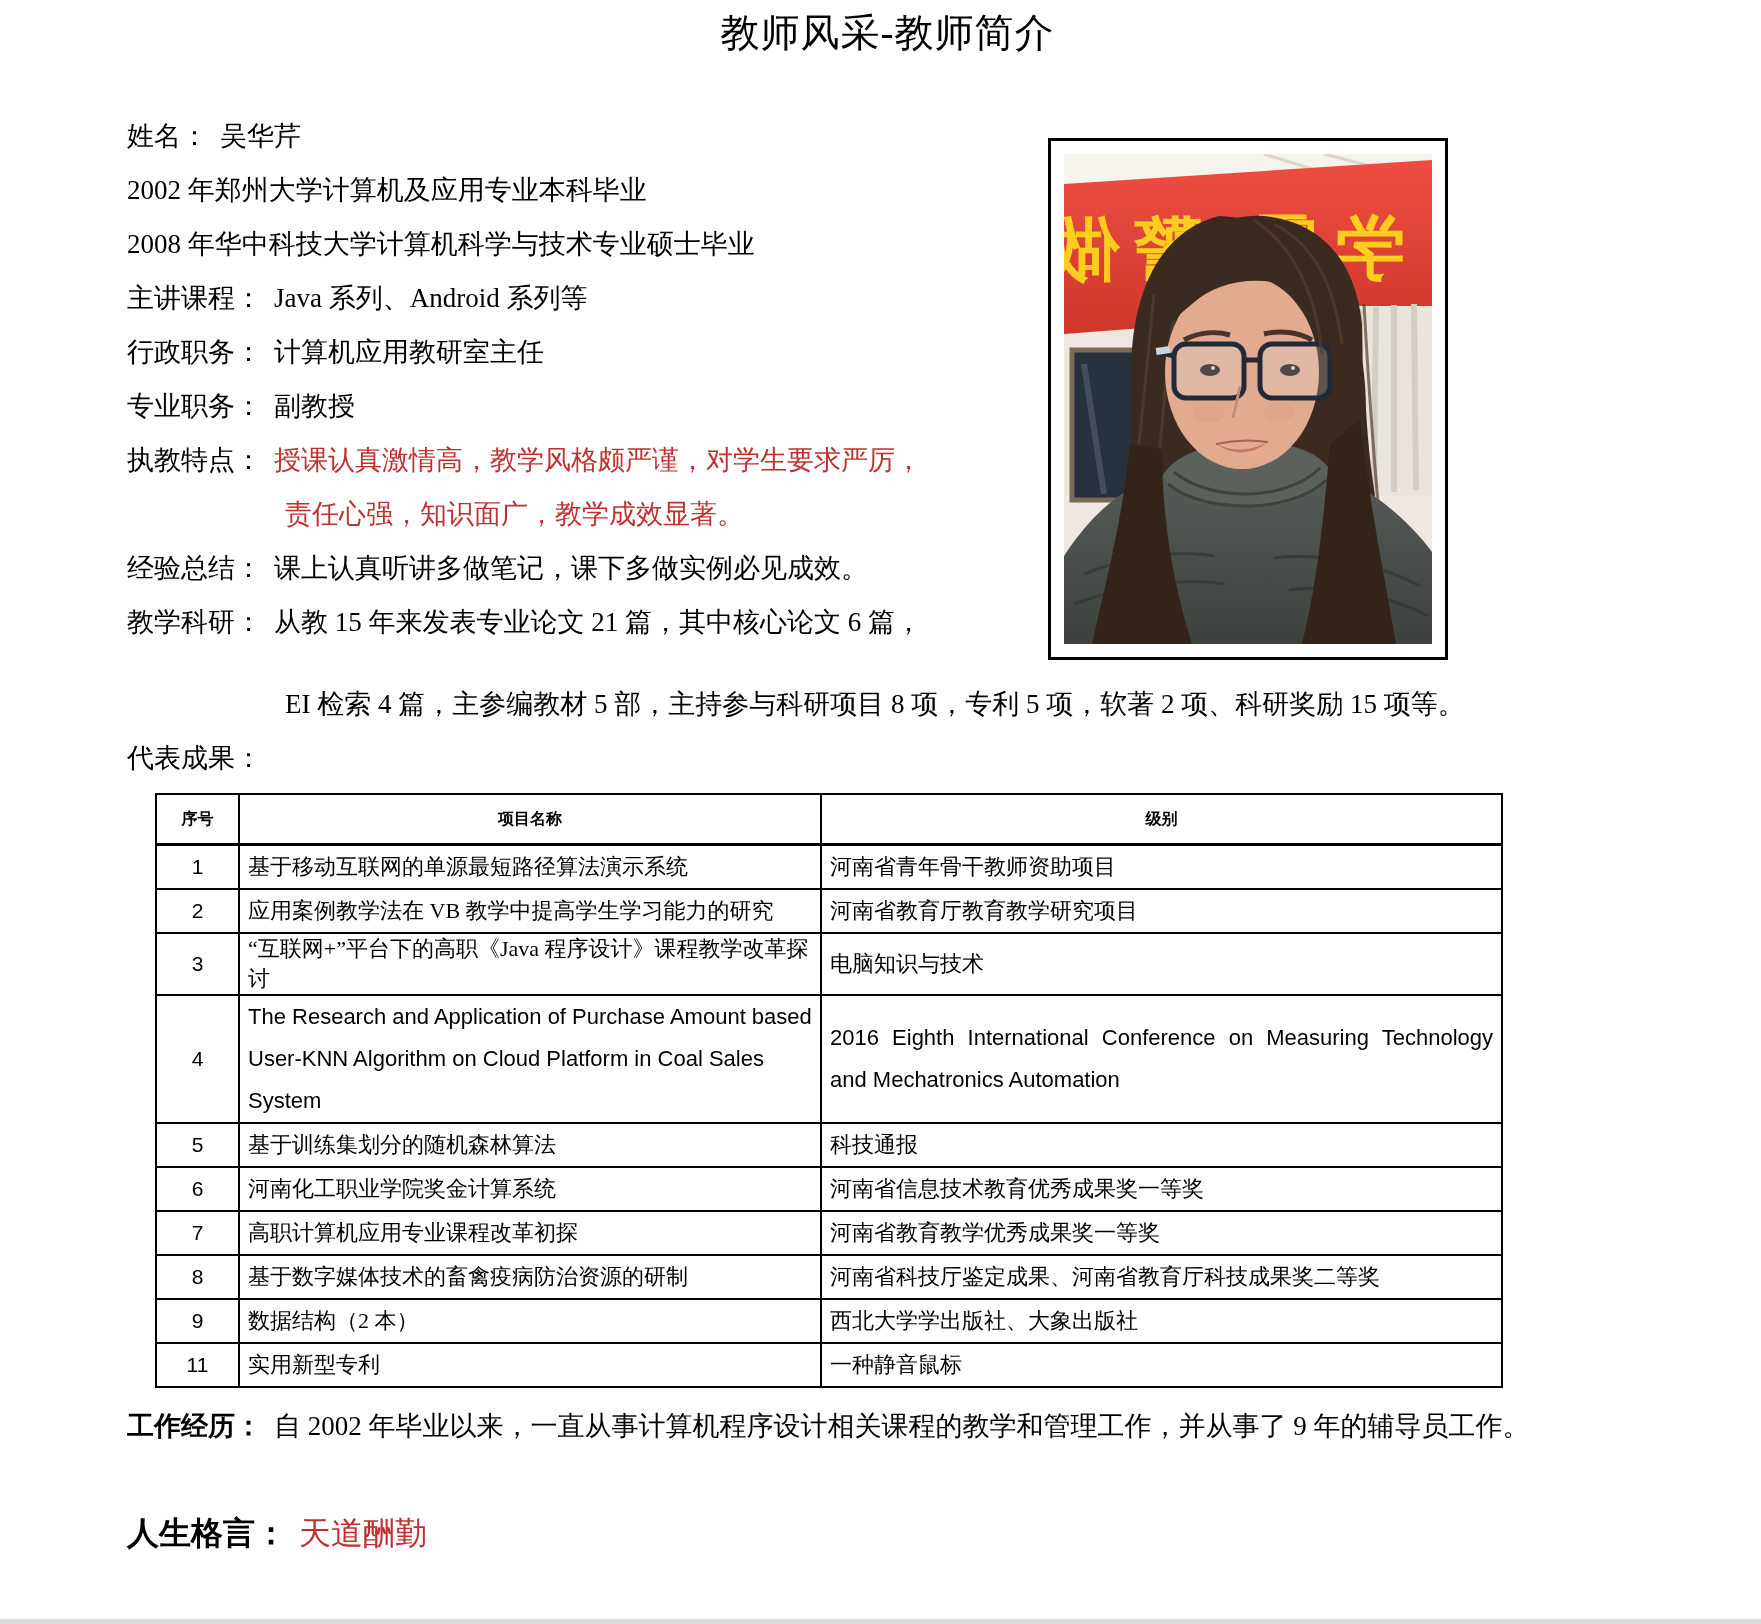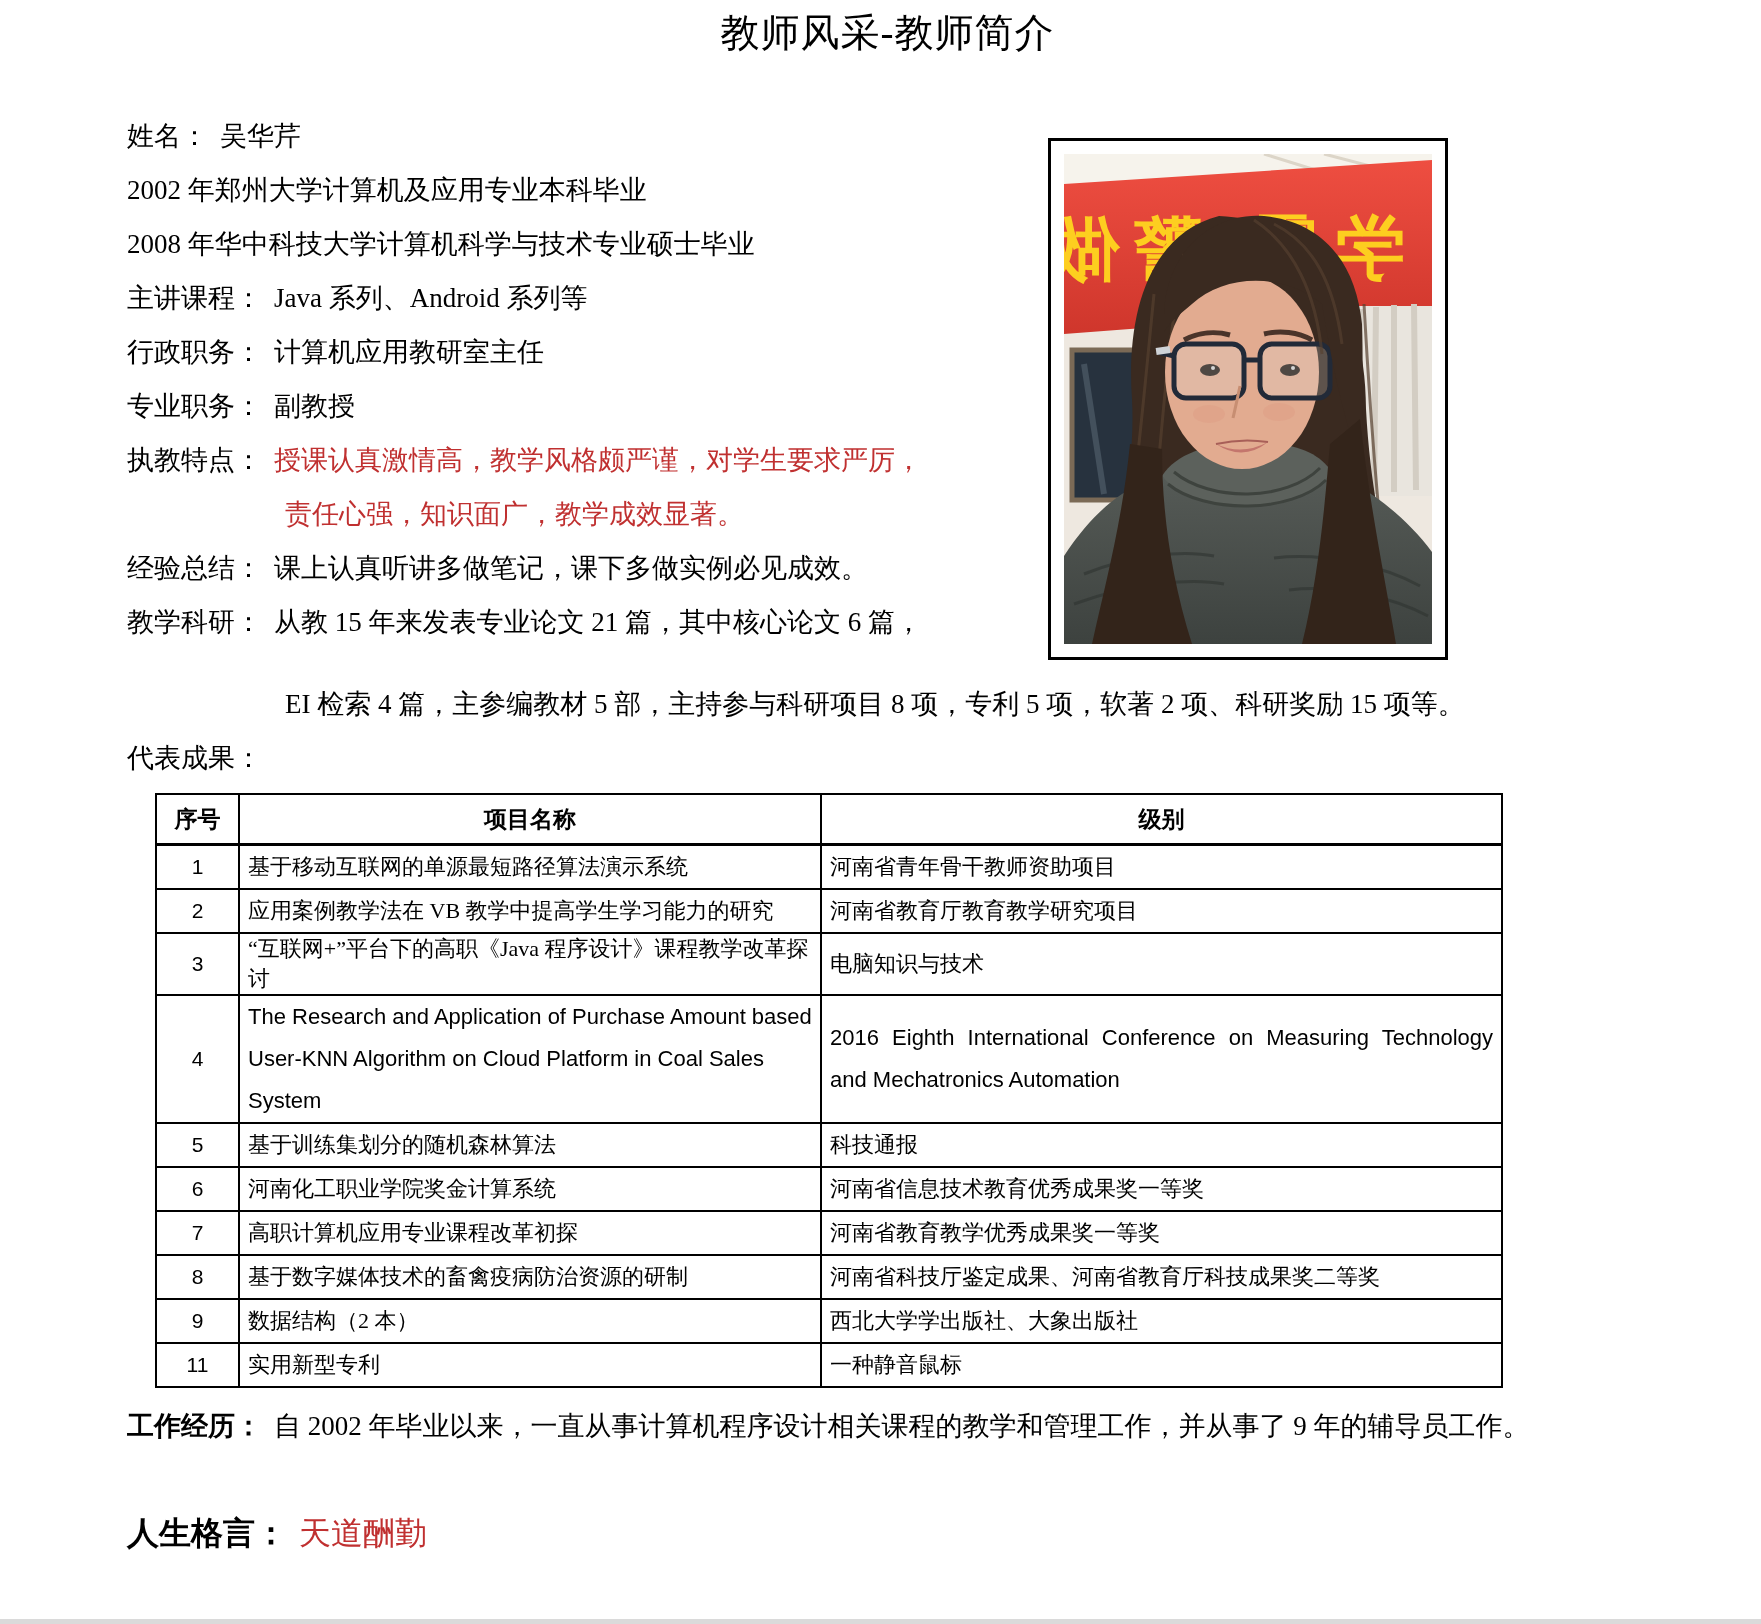--- a/index.html
+++ b/index.html
@@ -18,21 +18,21 @@
 
   
   .photo-frame{position:absolute;left:1048px;top:138px;width:400px;height:522px;
                border:3px solid #000;background:#fff;padding:13px;box-sizing:border-box;}
   .photo-frame svg{display:block;width:100%;height:100%;}
 
   
   table.ach{position:absolute;left:155px;top:793px;width:1346px;
             border-collapse:collapse;table-layout:fixed;}
   .ach th,.ach td{border:2px solid #000;overflow:hidden;}
-  .ach th{height:46px;font-size:23px;font-weight:bold;text-align:center;
+  .ach th{height:46px;font-size:16px;font-weight:bold;text-align:center;
           border-bottom:3px solid #000;}
   .ach td{height:42px;font-size:22px;padding:0 8px;vertical-align:middle;}
   .ach td.no{text-align:center;font-family:"Liberation Sans","DejaVu Sans",sans-serif;
              font-size:21px;padding:0;}
   .ach tr.tall td{height:88px;}
   .eng{font-family:"Liberation Sans","DejaVu Sans",sans-serif;font-size:21.5px;line-height:42px;}
   .eng-just{text-align:justify;text-justify:inter-word;}
   .col-no{width:83px;}
   .col-name{width:582px;}
   .col-level{width:681px;}

